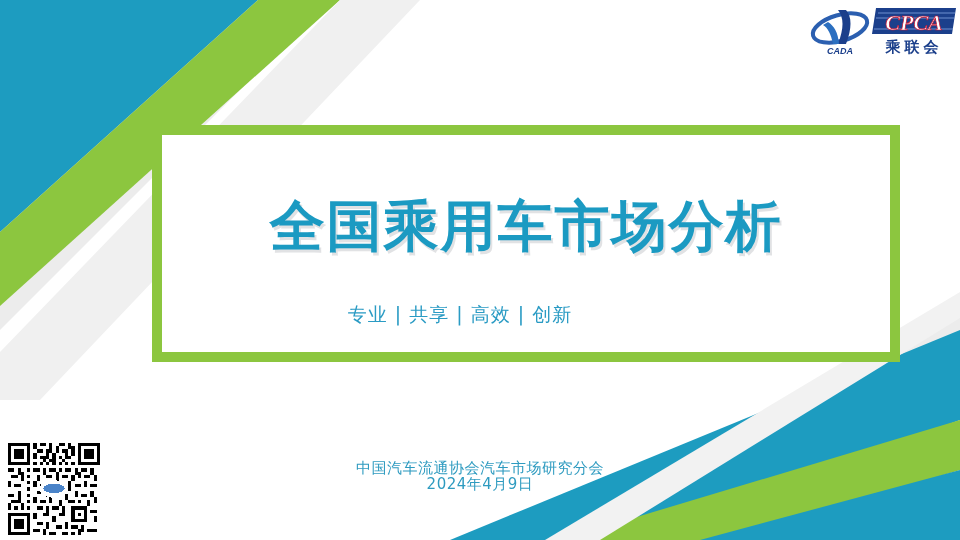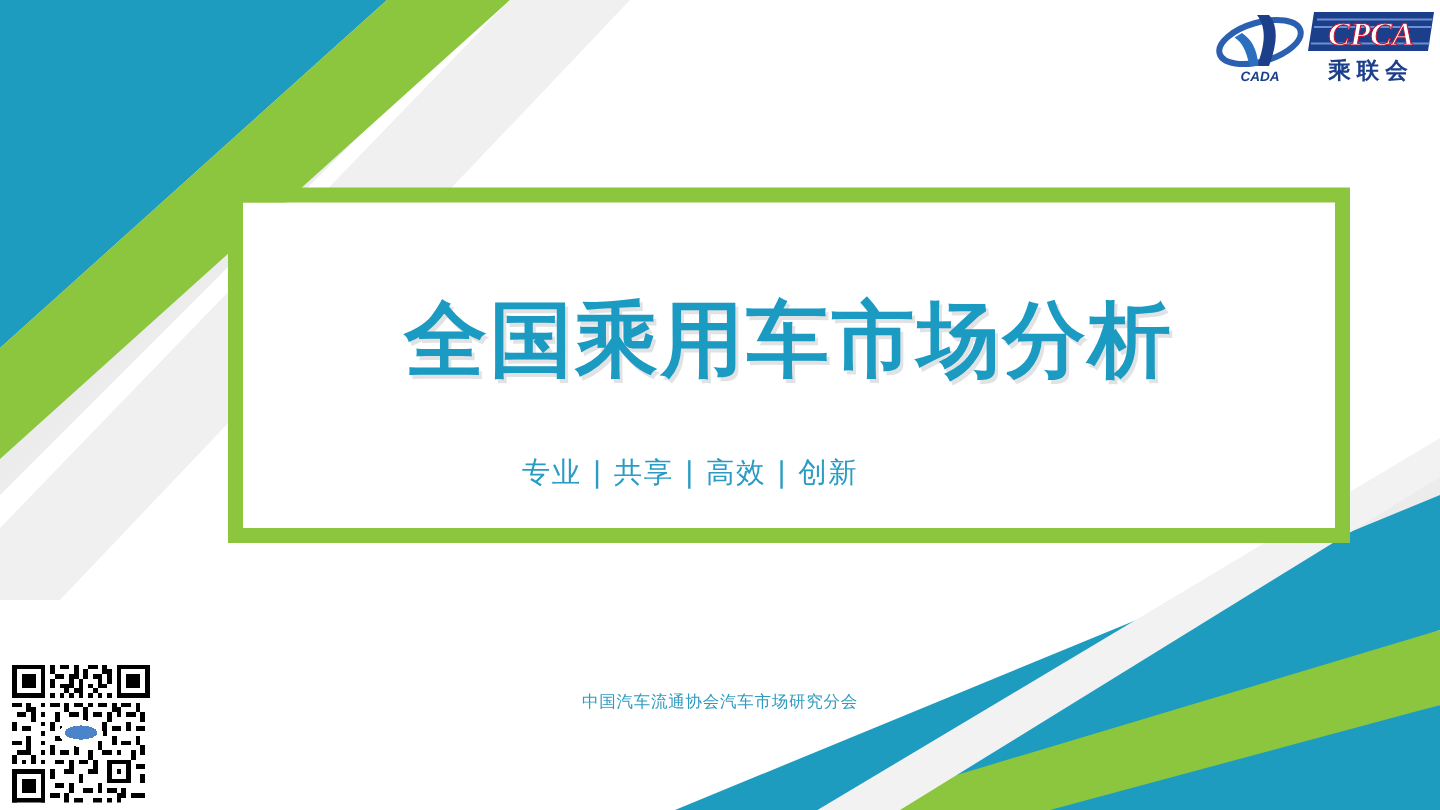--- a/index.html
+++ b/index.html
@@ -99,21 +99,21 @@
   }
 
   
   .footer {
     position: absolute;
     left: 0;
     top: 460px;
     width: 960px;
     text-align: center;
     font-family: "DejaVu Sans", "Liberation Sans", sans-serif;
-    font-size: 11px;
+    font-size: 15px;
     line-height: 16px;
     color: #2E9BC0;
     letter-spacing: 0.5px;
   }
 
   
   .logo {
     position: absolute;
     left: 808px;
     top: 4px;
@@ -162,20 +162,21 @@
 
   <div class="frame"></div>
 
 
   <div class="title-sub">全国乘用车市场分析</div>
 
   <div class="tagline">专业 | 共享 | 高效 | 创新</div>
 
   <div class="footer">
     <div>中国汽车流通协会汽车市场研究分会</div>
+    <div>2024年4月9日</div>
   </div>
 
   <div class="logo">
     <svg width="148" height="56" viewBox="0 0 148 56">
 
       <g>
         <ellipse cx="32" cy="24" rx="28" ry="13" fill="none" stroke="#2B5FB0" stroke-width="4" transform="rotate(-16 32 24)"></ellipse>
         <path d="M30 6 C36 14, 36 24, 30 40 L38 40 C44 24, 44 13, 38 6 Z" fill="#1B3F8B"></path>
         <path d="M20 18 C26 22, 30 28, 31 40 L25 40 C23 30, 20 24, 15 21 Z" fill="#2B6FC0"></path>
         <text x="32" y="50" font-family="Liberation Sans, sans-serif" font-size="9" font-weight="bold" font-style="italic" fill="#1B3F8B" text-anchor="middle">CADA</text>

